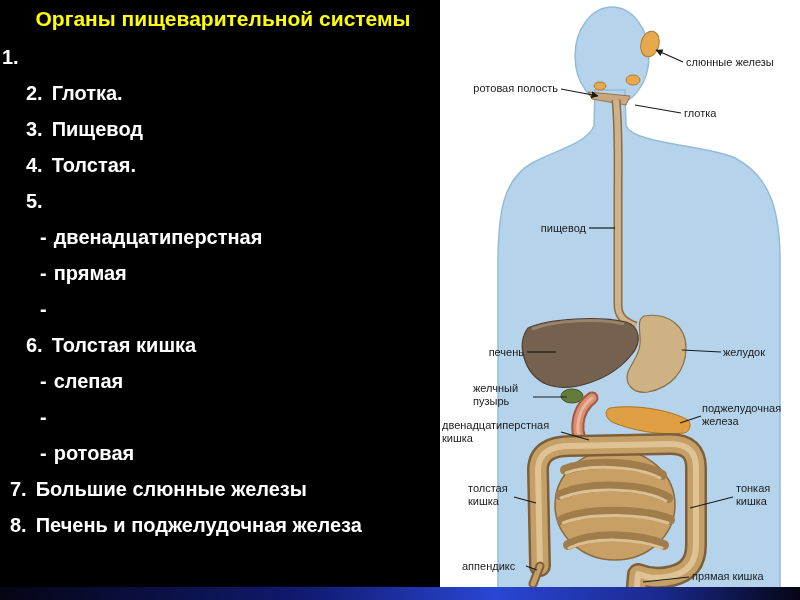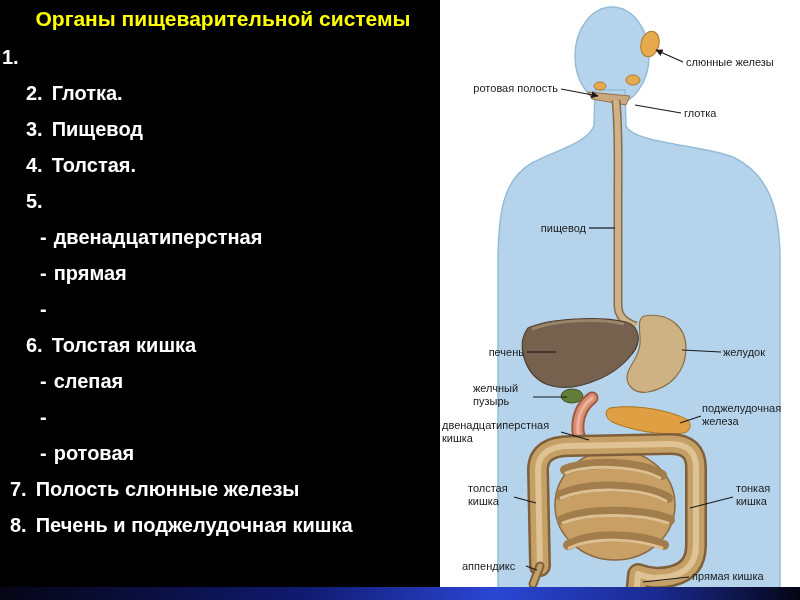--- a/index.html
+++ b/index.html
@@ -102,25 +102,25 @@
         </div>
       <div class="row sub">
           <span class="num">-</span>
         </div>
       <div class="row sub">
           <span class="num">-</span>
           <span class="txt">ротовая</span>
         </div>
       <div class="row late">
           <span class="num">7.</span>
-          <span class="txt">Полость слюнные железы</span>
+          <span class="txt">Большие слюнные железы</span>
         </div>
       <div class="row late">
           <span class="num">8.</span>
-          <span class="txt">Печень и поджелудочная кишка</span>
+          <span class="txt">Печень и поджелудочная железа</span>
         </div>
     </div>
   </div>
 
   <div class="right-panel">
     <svg width="360" height="600" viewBox="0 0 360 600">
       <defs>
         <marker id="arrow" markerWidth="7" markerHeight="7" refX="5.5" refY="3" orient="auto">
           <path d="M0,0 L6,3 L0,6 Z" fill="#1a1a1a"></path>
         </marker>

